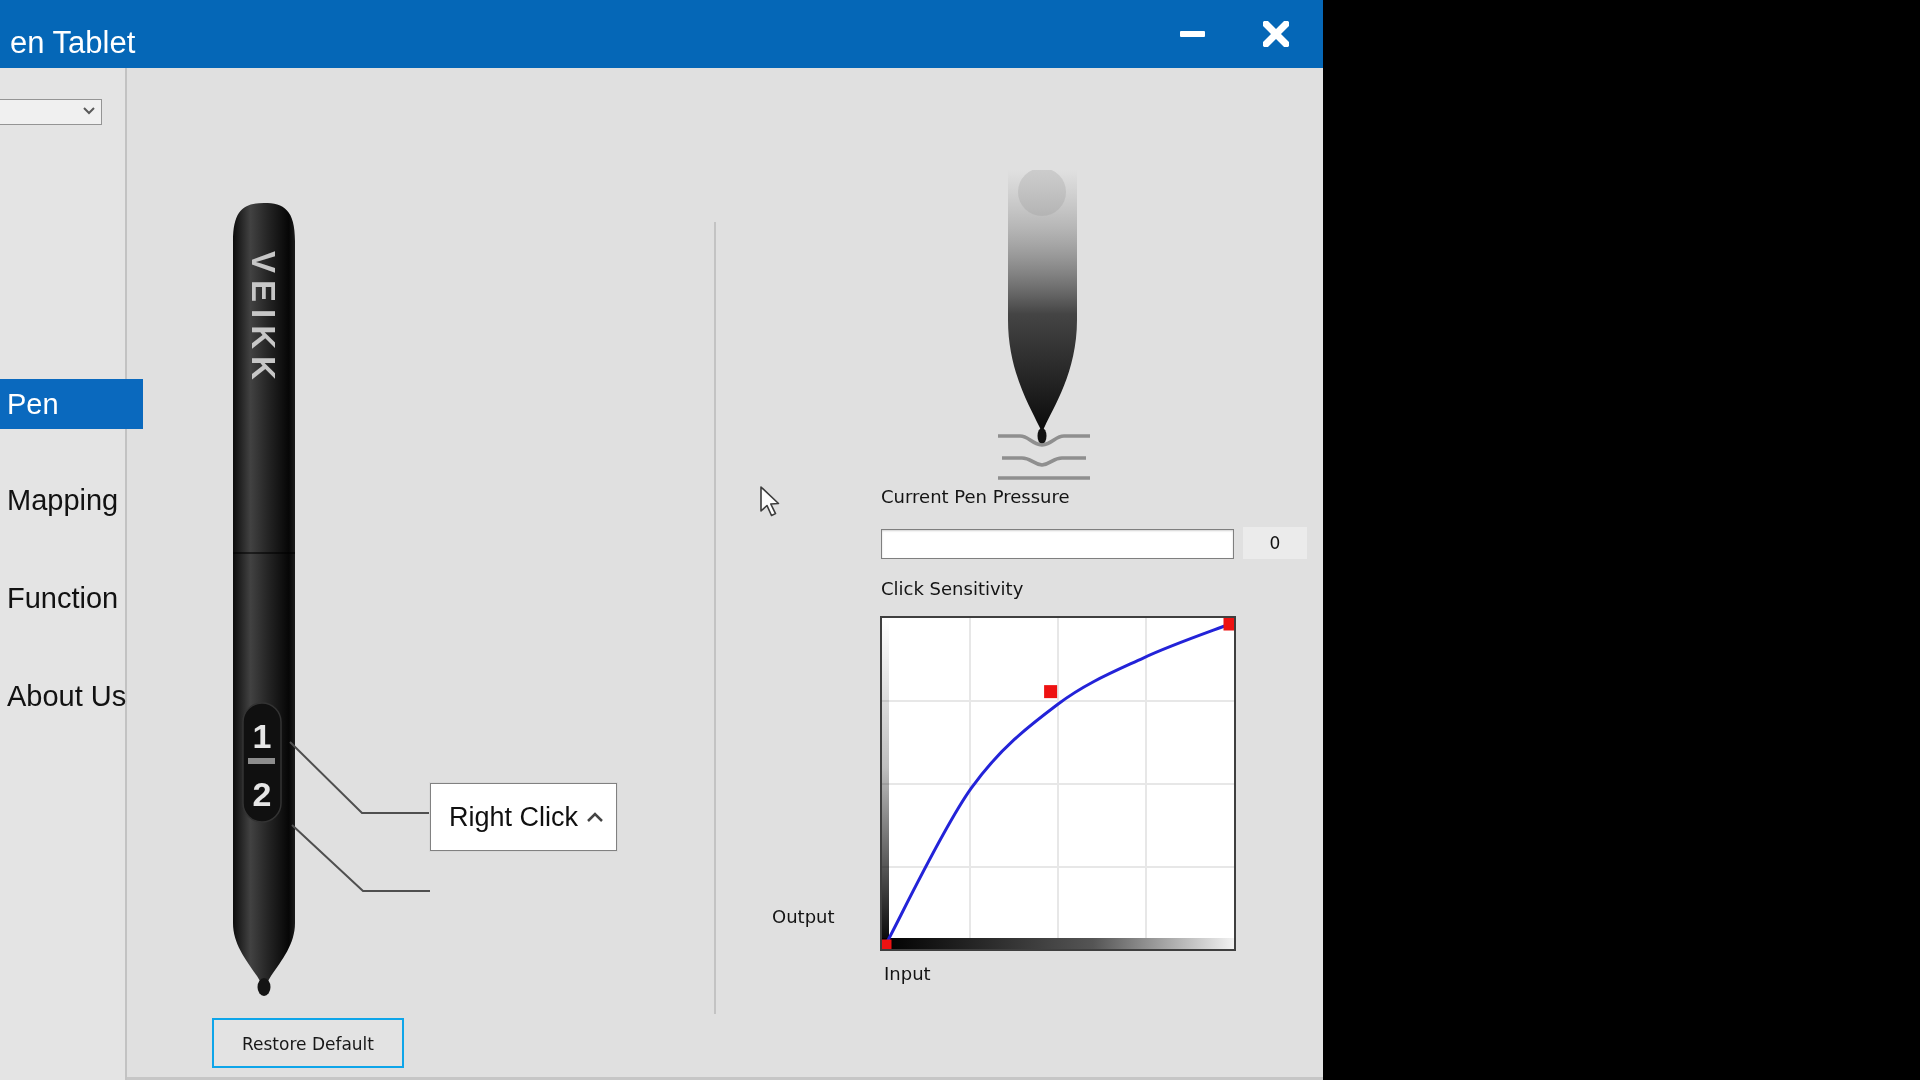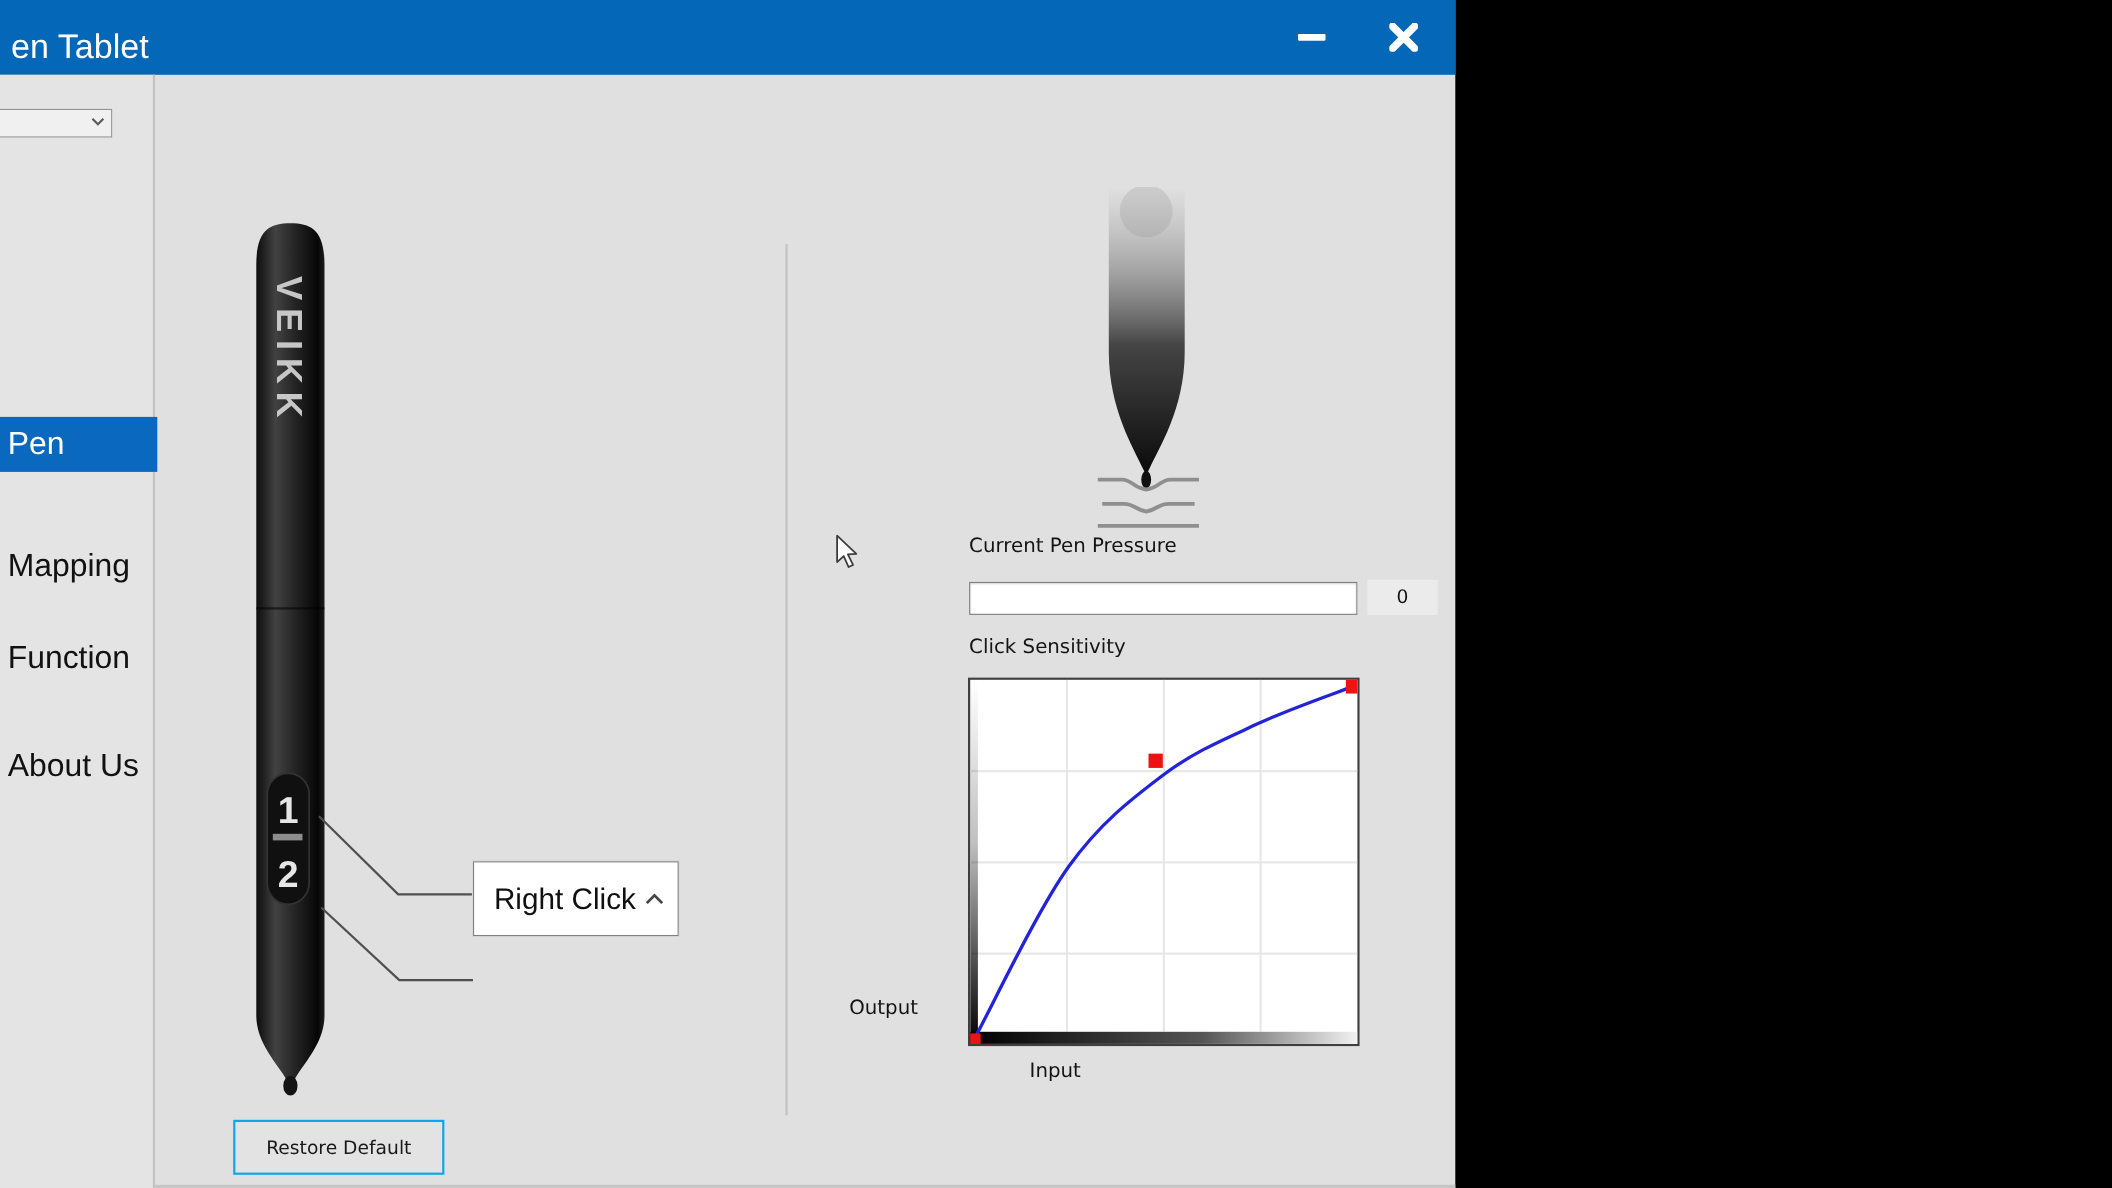--- a/index.html
+++ b/index.html
@@ -14,31 +14,31 @@
   .titlebar { position:absolute; left:0; top:0; width:1323px; height:68px;
               background:#0567b7; }
   .title { position:absolute; left:10px; top:0; height:68px; line-height:62px;
            color:#fff; font-size:31px; font-weight:400; white-space:nowrap;margin-top:12px; }
   .winbtn { position:absolute; top:6px; width:64px; height:56px; display:flex;
             align-items:center; justify-content:center; cursor:default; }
   .btn-min { left:1161px; }
   .btn-close { left:1244px; }
 
   
-  .sidebar { position:absolute; left:0; top:68px; width:141px; height:1012px;
+  .sidebar { position:absolute; left:0; top:68px; width:127px; height:1012px;
              background:#e4e4e4; border-right:2px solid #c2c2c2; }
   .combo { position:absolute; left:-18px; top:31px; width:120px; height:26px;
            background:#f0f0f0; border:1px solid #949494; }
   .combo svg { position:absolute; right:6px; top:7px; }
   .nav-item { position:absolute; left:0; width:143px; height:50px; line-height:50px;
               padding-left:7px; font-size:29px; color:#121212; cursor:default;
               white-space:nowrap; }
   .nav-item.active { background:#0a69be; color:#fff; }
   .nav-pen { top:311px; }
-  .nav-mapping { top:422px; }
+  .nav-mapping { top:407px; }
   .nav-function { top:505px; }
   .nav-about { top:603px; }
 
   
   .pen-svg { position:absolute; left:225px; top:195px; }
 
   .select-box { position:absolute; width:187px; background:#fff;
                 border:1px solid #818181; box-shadow:0 0 0 1px #d9d9d9;
                 display:flex; align-items:center; cursor:default; }
   .select-box .val { padding-left:18px; font-size:27px; color:#101010; flex:1;
@@ -56,21 +56,21 @@
              background:#c3c3c3; }
 
   
   .tip-svg { position:absolute; left:990px; top:170px; }
 
   .small-label { position:absolute; font-family:"DejaVu Sans", sans-serif;
                  font-size:18px; color:#141414; white-space:nowrap; }
   .lbl-pressure { left:881px; top:486px; }
   .lbl-sens { left:881px; top:578px; }
   .lbl-output { left:772px; top:906px; width:100px; text-align:left; }
-  .lbl-input { left:936px; top:963px;text-align:center; }
+  .lbl-input { left:884px; top:963px;text-align:center; }
 
   .pressure-bar { position:absolute; left:881px; top:529px; width:353px; height:30px;
                   background:#fff; border:1px solid #7f7f7f;
                   box-shadow:inset 0 1px 2px rgba(0,0,0,.18); }
   .pressure-val { position:absolute; left:1243px; top:527px; width:64px; height:32px;
                   background:#ebebeb; font-family:"DejaVu Sans", sans-serif;
                   font-size:17px; color:#101010; text-align:center; line-height:32px; }
 
   .graph { position:absolute; left:880px; top:616px; width:356px; height:335px;
            background:#fff; border:2px solid #3f3f3f; }

